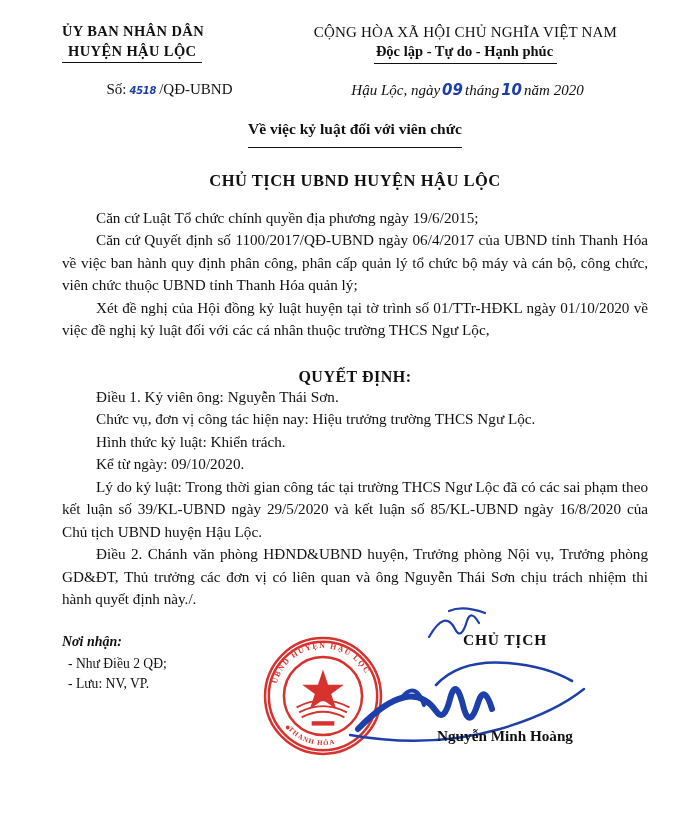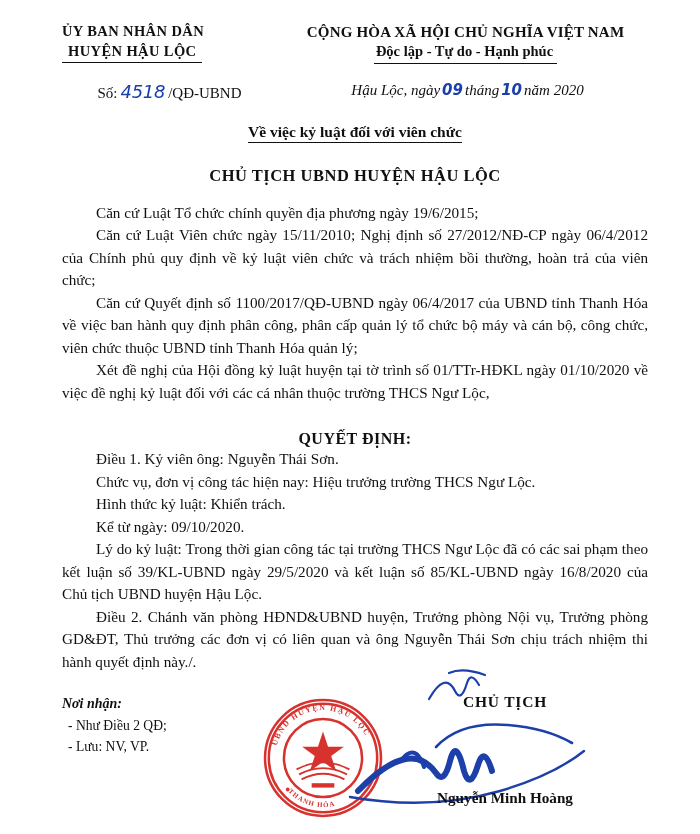--- a/index.html
+++ b/index.html
@@ -50,21 +50,21 @@
     font-size: 14.5px;
     font-weight: bold;
     letter-spacing: .4px;
     line-height: 1.35;
     display: inline-block;
     border-bottom: 1.4px solid #111;
     padding: 0 6px 1px 6px;
   }
   .nation-line1 {
     font-size: 15px;
-    font-weight: bold;
+    font-weight: normal;
     letter-spacing: .2px;
     line-height: 1.35;
   }
   .nation-line2 {
     font-size: 14.5px;
     font-weight: bold;
     line-height: 1.35;
     display: inline-block;
     border-bottom: 1.4px solid #111;
     padding: 0 4px 1px 2px;
@@ -78,22 +78,22 @@
   .doc-number {
     width: 215px;
     flex: 0 0 auto;
     text-align: center;
     font-size: 15px;
     white-space: nowrap;
   }
   .doc-number .num {
     color: #1b3faa;
     font-family: "DejaVu Sans", sans-serif;
-    font-weight: normal;
-    font-size: 18px;
+    font-weight: bold;
+    font-size: 10px;
     font-style: italic;
     padding: 0 3px;
     letter-spacing: -0.3px;
   }
   .date-line {
     flex: 1 1 auto;
     text-align: center;
     font-size: 15px;
     font-style: italic;
     padding-left: 10px;
@@ -117,21 +117,21 @@
     font-size: 17px;
     font-weight: bold;
     letter-spacing: .6px;
   }
   .title-sub {
     font-size: 15.5px;
     font-weight: bold;
     margin-top: 3px;
     display: inline-block;
     border-bottom: 1.3px solid #111;
-    padding-bottom: 1px;
+    padding-bottom: 9px;
   }
   .authority {
     text-align: center;
     font-size: 16.5px;
     font-weight: bold;
     letter-spacing: .5px;
     margin-top: 23px;
   }
 
   
@@ -269,21 +269,20 @@
   </div>
 
   <div class="title-block">
     <div class="title-sub">Về việc kỷ luật đối với viên chức</div>
   </div>
 
   <div class="authority">CHỦ TỊCH UBND HUYỆN HẬU LỘC</div>
 
   <div class="body-text">
     <p>Căn cứ Luật Tổ chức chính quyền địa phương ngày 19/6/2015;</p>
-    <p>Căn cứ Luật Viên chức ngày 15/11/2010; Nghị định số 27/2012/NĐ-CP ngày 06/4/2012 của Chính phủ quy định về kỷ luật viên chức và trách nhiệm bồi thường, hoàn trả của viên chức;</p>
     <p>Căn cứ Quyết định số 1100/2017/QĐ-UBND ngày 06/4/2017 của UBND tỉnh Thanh Hóa về việc ban hành quy định phân công, phân cấp quản lý tổ chức bộ máy và cán bộ, công chức, viên chức thuộc UBND tỉnh Thanh Hóa quản lý;</p>
     <p>Xét đề nghị của Hội đồng kỷ luật huyện tại tờ trình số 01/TTr-HĐKL ngày 01/10/2020 về việc đề nghị kỷ luật đối với các cá nhân thuộc trường THCS Ngư Lộc,</p>
   </div>
 
   <div class="decide-heading">QUYẾT ĐỊNH:</div>
 
   <div class="article">
     <p><b>Điều 1.</b> <span>Kỷ viên ông:</span> <b>Nguyễn Thái Sơn</b><span>.</span></p>
     <p class="no-indent">Chức vụ, đơn vị công tác hiện nay: Hiệu trưởng trường THCS Ngư Lộc.</p>
     <p class="no-indent">Hình thức kỷ luật: Khiển trách.</p>

